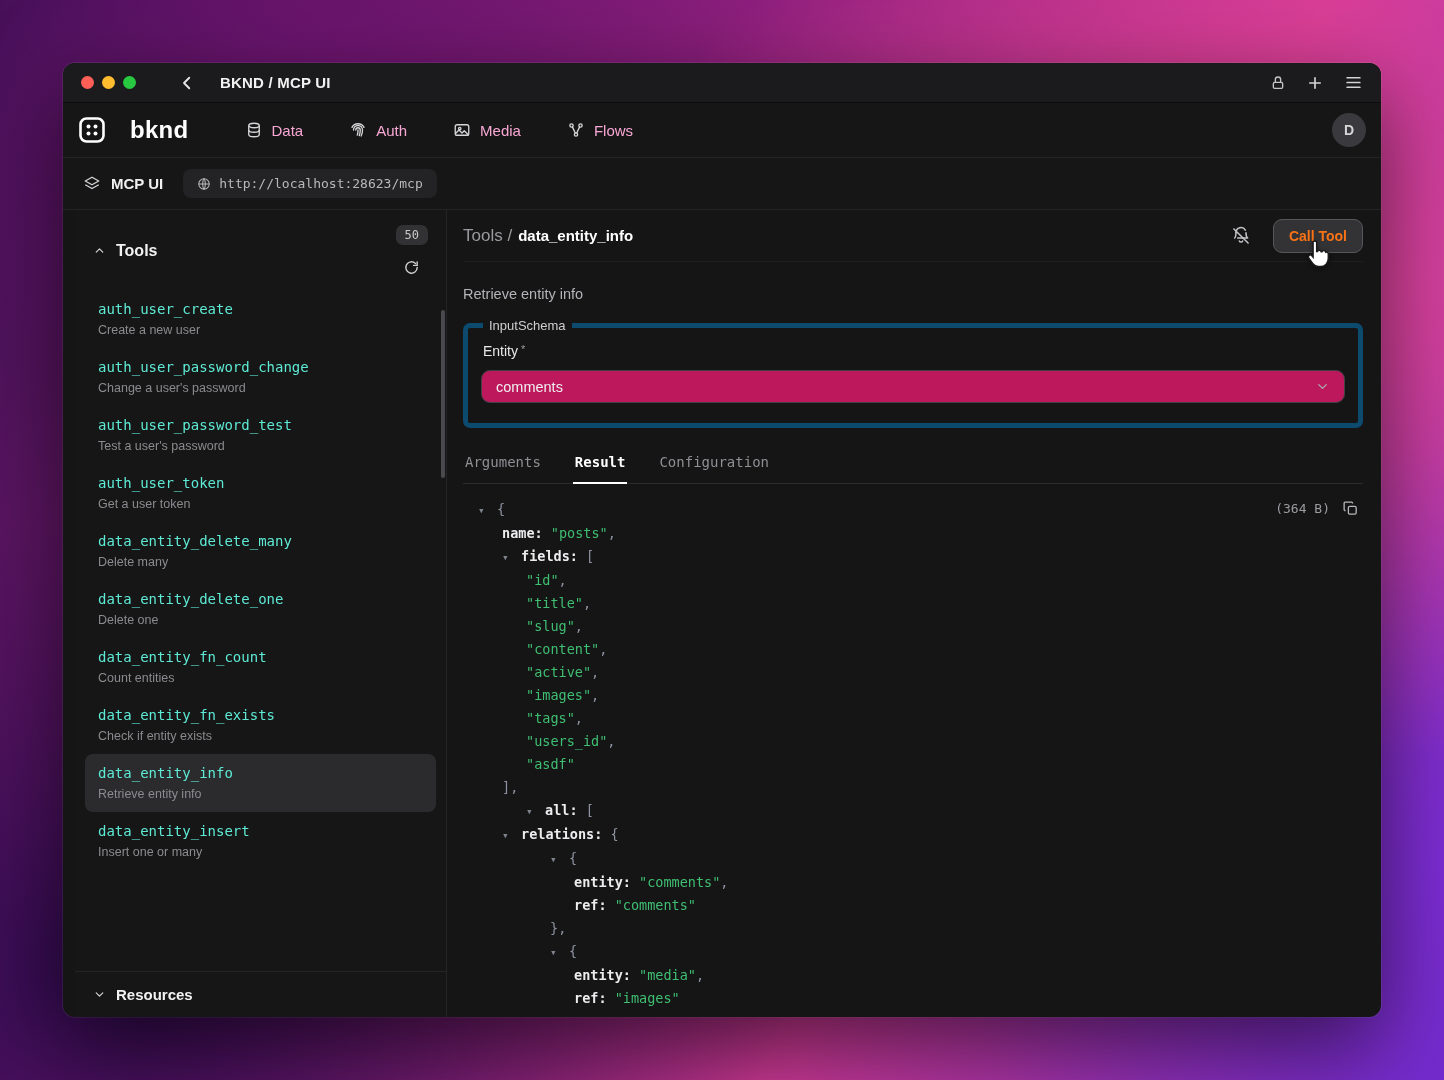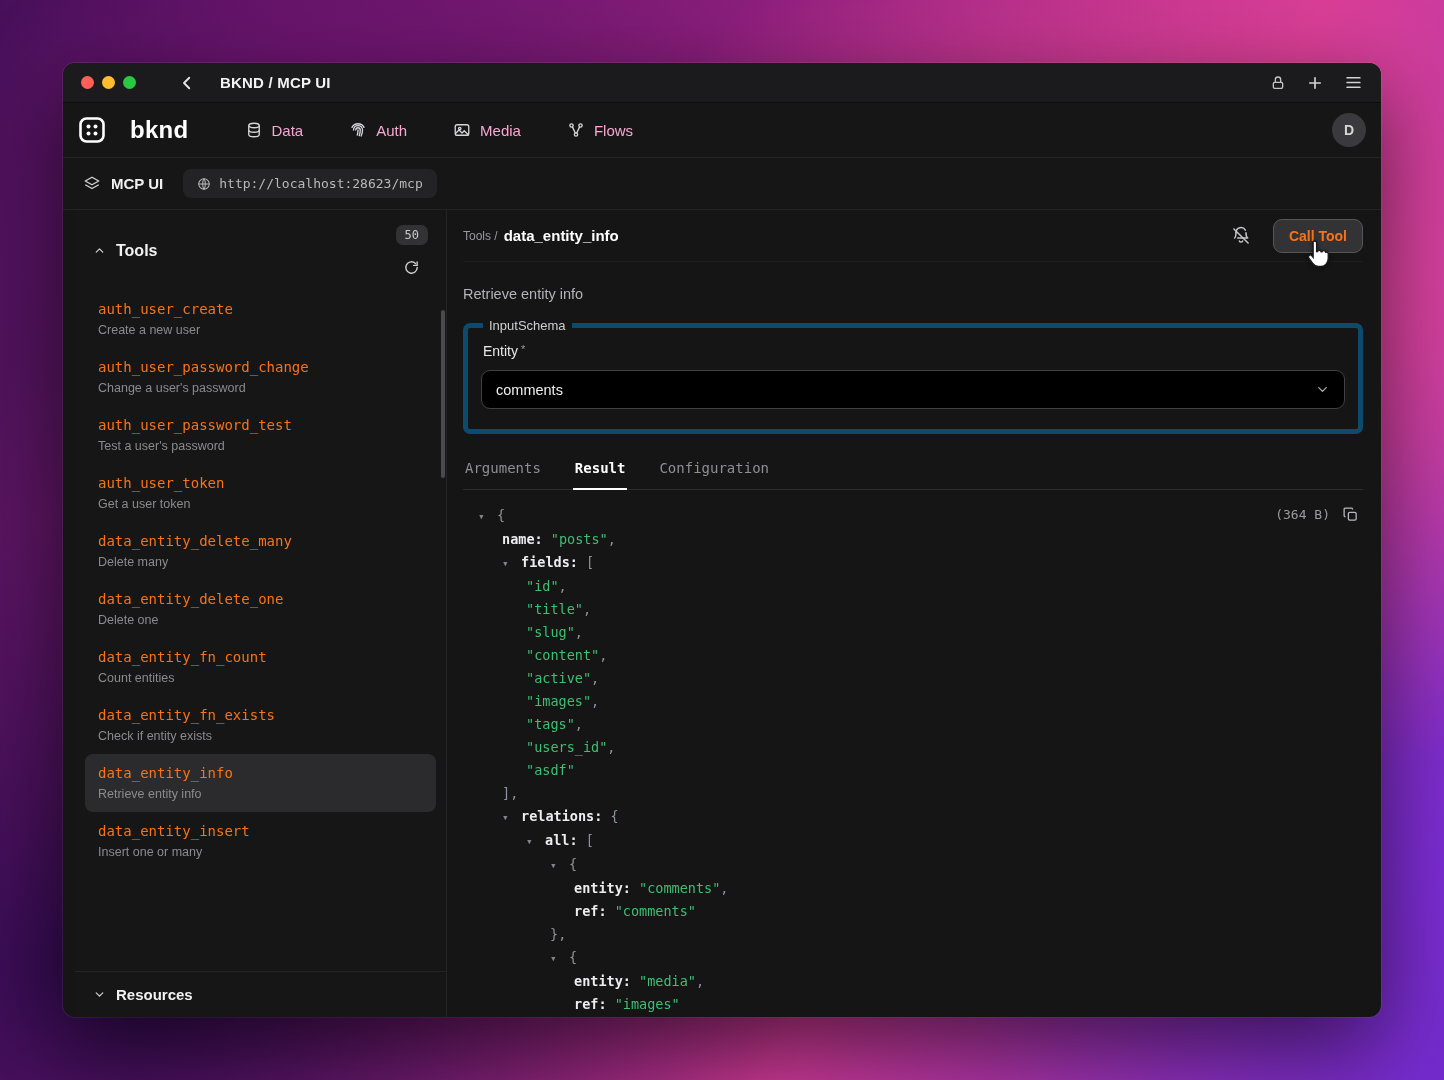--- a/index.html
+++ b/index.html
@@ -49,42 +49,42 @@
   
   .content { display:flex; height:807px;margin-left:12px; }
   .sidebar { width:372px; border-right:1px solid #242426; position:relative; display:flex; flex-direction:column; background:#161617; }
   .sb-header { display:flex; align-items:center; padding:15px 18px 12px 18px; }
   .sb-title { font-size:16px; font-weight:700; color:#f2f2f2; margin-left:10px; }
   .sb-right { margin-left:auto; display:flex; align-items:center; gap:14px;flex-direction:column; }
   .badge { background:#323235; color:#c9c9cc; font-size:12px; padding:3px 9px; border-radius:7px; font-family:"DejaVu Sans Mono", monospace; }
   .tool-list { flex:1; padding:2px 10px 0 10px; overflow:hidden; }
   .tool-item { padding:11px 13px; border-radius:8px; cursor:default; }
   .tool-item.selected { background:#2b2b2e; }
-  .tool-name { font-family:"DejaVu Sans Mono", monospace; font-size:14px; color:#f97316; }
+  .tool-name { font-family:"DejaVu Sans Mono", monospace; font-size:14px; color:#5eead4; }
   .tool-desc { font-size:12.5px; color:#8b8b8f; margin-top:6px; }
   .sb-footer { border-top:1px solid #242426; padding:14px 18px; display:flex; align-items:center; }
   .sb-footer .sb-title { font-size:15px; }
   .sb-scrollthumb { position:absolute; right:1px; top:100px; width:4px; height:168px; background:#4a4a4e; border-radius:2px; }
 
   
   .main { flex:1; display:flex; flex-direction:column; padding:0 18px 0 16px; overflow:hidden; }
   .main-header { height:52px; display:flex; align-items:center; border-bottom:1px solid rgba(255,255,255,.04); }
-  .crumb-section { font-size:12px; color:#9a9a9e; }
+  .crumb-section { font-size:17px; color:#9a9a9e; }
   .crumb-current { font-size:15px; font-weight:700; color:#ffffff; margin-left:6px; }
   .mh-right { margin-left:auto; display:flex; align-items:center; gap:22px; }
   .call-wrap { position:relative; }
   .call-btn { background:#333336; border:1px solid #57575b; color:#f97316; font-size:14px; font-weight:600; padding:8px 15px; border-radius:9px; font-family:"Liberation Sans", sans-serif; }
   .cursor-hand { position:absolute; left:28px; top:20px; pointer-events:none; filter:drop-shadow(0 1px 2px rgba(0,0,0,.5)); }
   .desc { margin-top:24px; font-size:14.5px; color:#b4b4b8; }
 
   fieldset.schema { margin-top:16px; border:5px solid #0c4a6e; border-radius:7px; padding:2px 13px 20px 13px; }
   fieldset.schema legend { font-size:13px; color:#cfcfd2; padding:0 6px; margin-left:2px; }
   .entity-label { font-size:14px; color:#e8e8ea; margin:8px 0 11px 2px; }
   .req { color:#9a9a9e; font-size:11px; vertical-align:top; margin-left:3px; }
-  .select { height:39px; background:#000000; border:1px solid #414144; border-radius:9px; display:flex; align-items:center; padding:0 14px; font-size:14.5px; color:#f0f0f0; }
+  .select { height:33px; background:#be185d; border:1px solid #414144; border-radius:9px; display:flex; align-items:center; padding:0 14px; font-size:14.5px; color:#f0f0f0; }
   .select .chev { margin-left:auto; display:flex; }
 
   .tabs { margin-top:26px; display:flex; gap:30px; border-bottom:1px solid #2c2c2f; }
   .tab { font-family:"DejaVu Sans Mono", monospace; font-size:14px; color:#8f8f94; padding:0 2px 12px 2px; border-bottom:2px solid transparent; margin-bottom:-1px; }
   .tab.active { color:#ffffff; font-weight:700; border-bottom-color:#ffffff; }
 
   .result { position:relative; padding-top:14px; flex:1; }
   .result-meta { position:absolute; top:16px; right:4px; display:flex; align-items:center; gap:12px; }
   .size-label { font-family:"DejaVu Sans Mono", monospace; font-size:13px; color:#9b9ba0; }
   .json { font-family:"DejaVu Sans Mono", monospace; font-size:13.5px; line-height:23px; }
@@ -324,22 +324,22 @@
             <div class="json-line" style="padding-left: 63px;"><span class="tok-s">"id"</span><span class="tok-p">,</span></div>
             <div class="json-line" style="padding-left: 63px;"><span class="tok-s">"title"</span><span class="tok-p">,</span></div>
             <div class="json-line" style="padding-left: 63px;"><span class="tok-s">"slug"</span><span class="tok-p">,</span></div>
             <div class="json-line" style="padding-left: 63px;"><span class="tok-s">"content"</span><span class="tok-p">,</span></div>
             <div class="json-line" style="padding-left: 63px;"><span class="tok-s">"active"</span><span class="tok-p">,</span></div>
             <div class="json-line" style="padding-left: 63px;"><span class="tok-s">"images"</span><span class="tok-p">,</span></div>
             <div class="json-line" style="padding-left: 63px;"><span class="tok-s">"tags"</span><span class="tok-p">,</span></div>
             <div class="json-line" style="padding-left: 63px;"><span class="tok-s">"users_id"</span><span class="tok-p">,</span></div>
             <div class="json-line" style="padding-left: 63px;"><span class="tok-s">"asdf"</span></div>
             <div class="json-line" style="padding-left: 39px;"><span class="tok-p">],</span></div>
+            <div class="json-line" style="padding-left: 63px;"><span class="caret">▾</span><span class="tok-k">all: </span><span class="tok-p">[</span></div>
             <div class="json-line" style="padding-left: 39px;"><span class="caret">▾</span><span class="tok-k">relations: </span><span class="tok-p">{</span></div>
-            <div class="json-line" style="padding-left: 63px;"><span class="caret">▾</span><span class="tok-k">all: </span><span class="tok-p">[</span></div>
             <div class="json-line" style="padding-left: 87px;"><span class="caret">▾</span><span class="tok-p">{</span></div>
             <div class="json-line" style="padding-left: 111px;"><span class="tok-k">entity: </span><span class="tok-s">"comments"</span><span class="tok-p">,</span></div>
             <div class="json-line" style="padding-left: 111px;"><span class="tok-k">ref: </span><span class="tok-s">"comments"</span></div>
             <div class="json-line" style="padding-left: 87px;"><span class="tok-p">},</span></div>
             <div class="json-line" style="padding-left: 87px;"><span class="caret">▾</span><span class="tok-p">{</span></div>
             <div class="json-line" style="padding-left: 111px;"><span class="tok-k">entity: </span><span class="tok-s">"media"</span><span class="tok-p">,</span></div>
             <div class="json-line" style="padding-left: 111px;"><span class="tok-k">ref: </span><span class="tok-s">"images"</span></div>
           </div>
       </div>
     </main>

